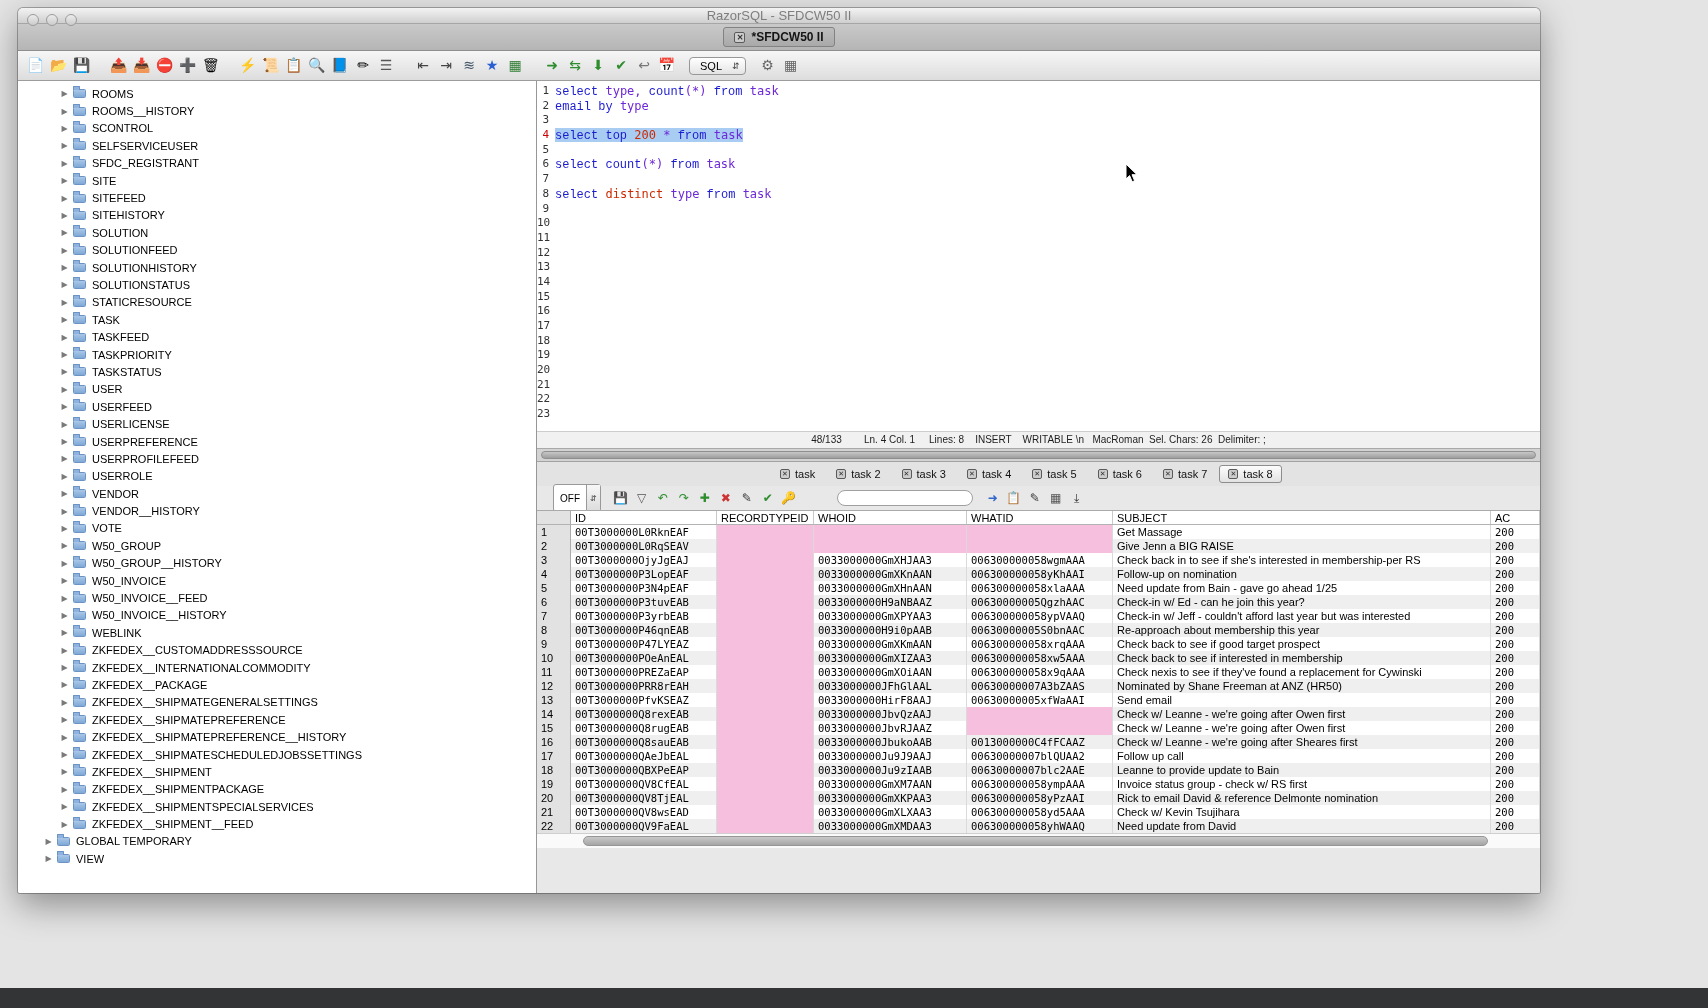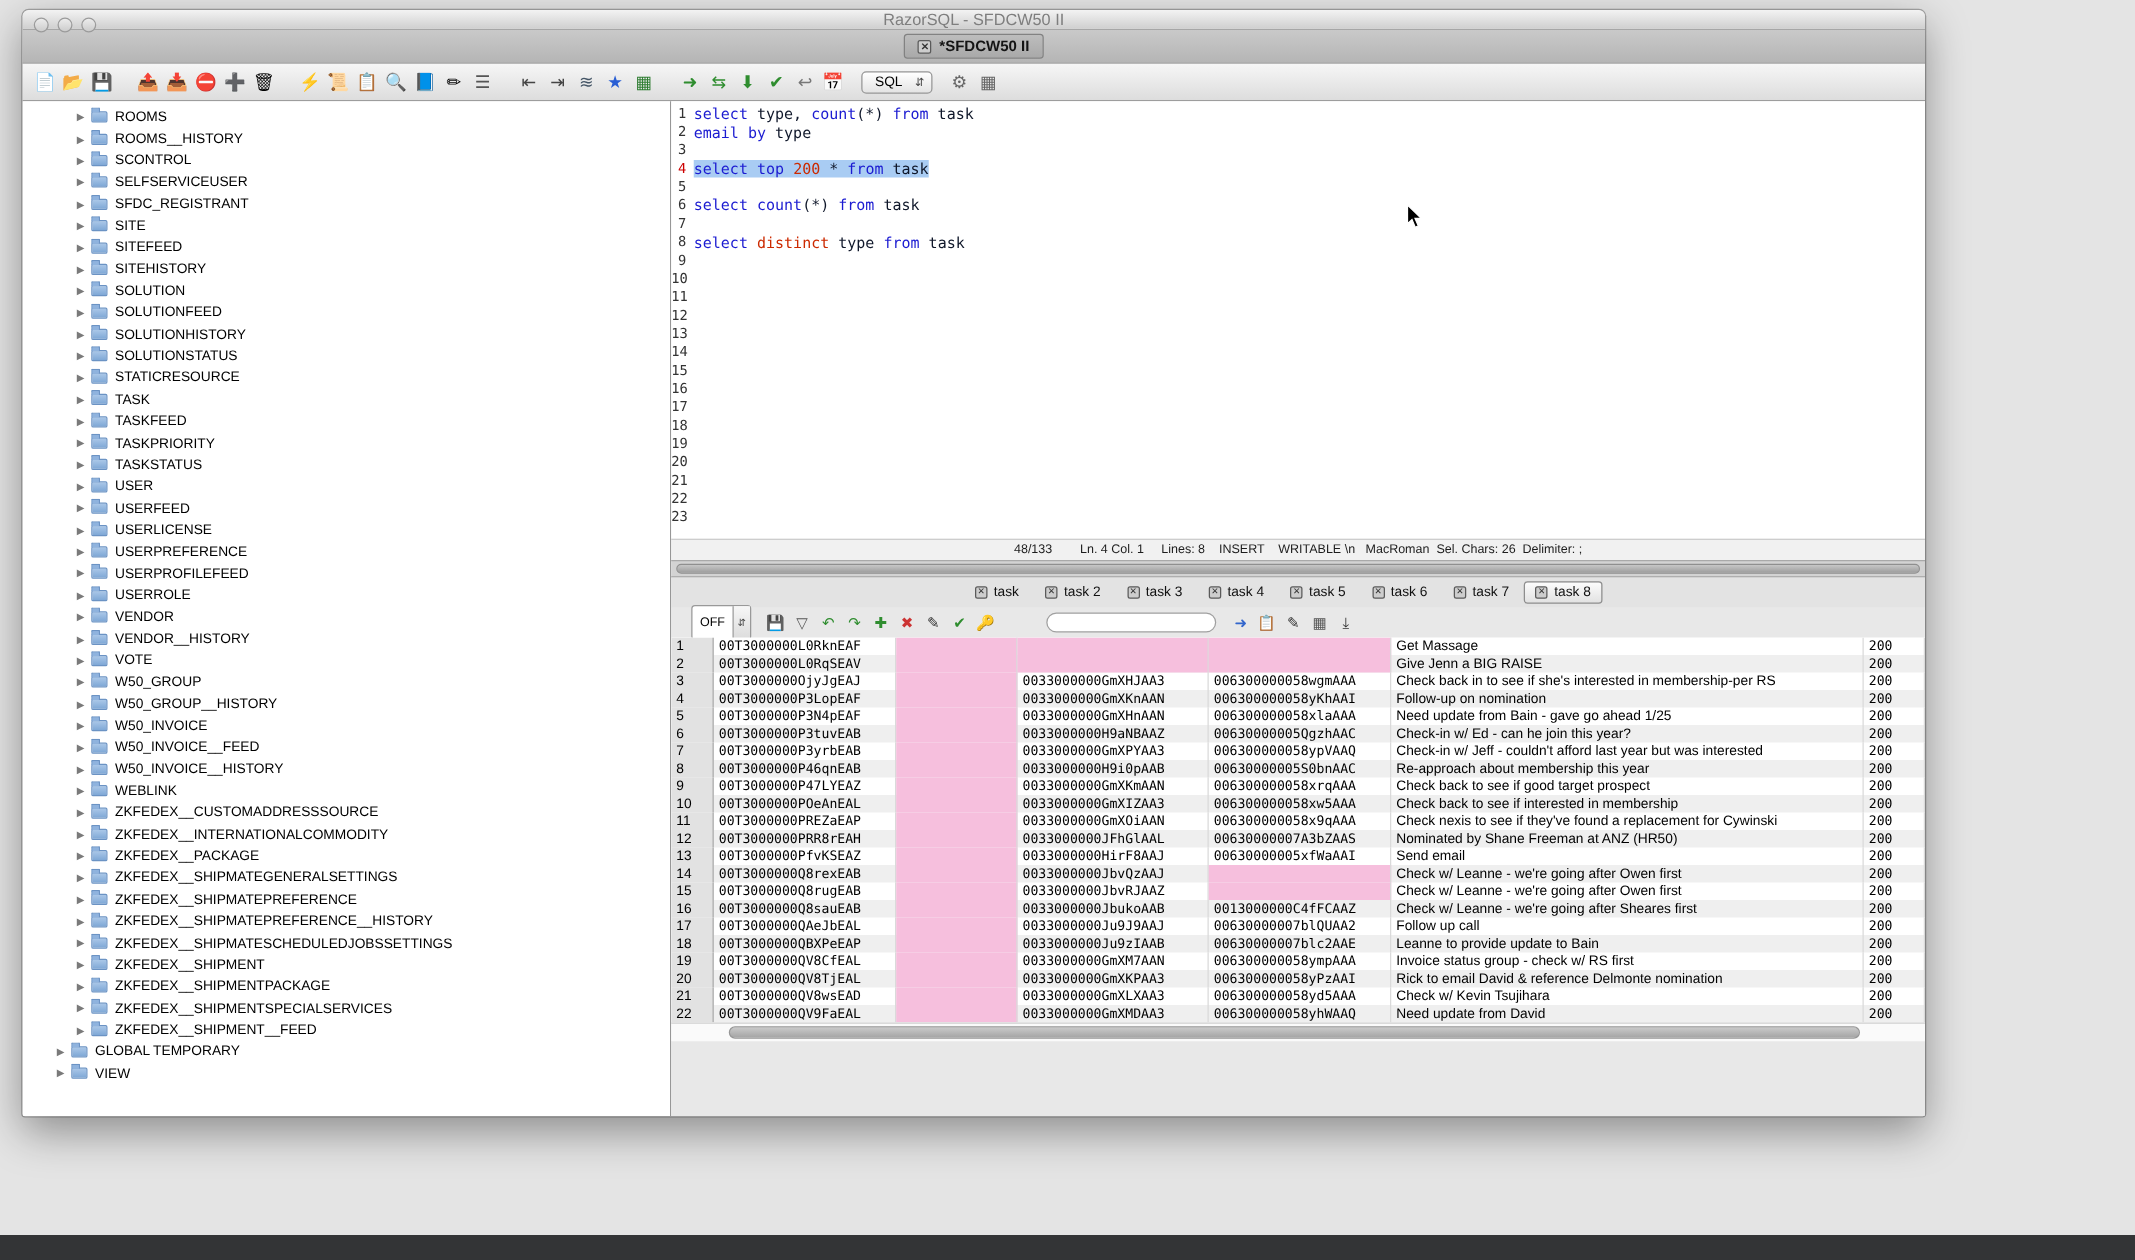--- a/index.html
+++ b/index.html
@@ -55,23 +55,23 @@
 
   
   .right-panel{flex:1;display:flex;flex-direction:column;min-width:0;background:#e8e8e8;}
 
   .editor{height:350px;flex:none;background:#fff;font-family:"DejaVu Sans Mono",monospace;font-size:12px;
     line-height:14.7px;overflow:hidden;padding-top:3px;}
   .eline{display:flex;height:14.7px;white-space:pre;}
   .lnum{width:18px;flex:none;text-align:right;color:#333;font-size:11px;padding-right:6px;}
   .lnum.cur{color:#cc0000;}
   .ecode{white-space:pre;color:#000;}
-  .kw{color:var(--keyword);}
+  .kw{color:var(--keyword);font-family:Liberation Mono, monospace;}
   .red,.num{color:var(--literal);}
-  .pl{color:#0f172a;}
+  .pl{color:#6d28d9;}
   .sel{background:var(--selection);}
 
   .estatus{height:17px;flex:none;background:#f1f1f1;border-top:1px solid #cdcdcd;font-size:10px;color:#1d1d1d;
     text-align:center;line-height:16px;white-space:pre;overflow:hidden;}
 
   .splitter{height:14px;flex:none;background:#d3d3d3;border-top:1px solid #a9a9a9;border-bottom:1px solid #a2a2a2;padding:2px 4px;}
   .splitter .thumb{height:8px;border-radius:5px;background:linear-gradient(#c7c7c7,#9e9e9e);border:1px solid #8f8f8f;}
 
   .rtabs{height:24px;flex:none;display:flex;align-items:center;gap:3px;padding-left:234px;background:#e3e3e3;}
   .rtab{display:flex;align-items:center;gap:5px;font-size:11px;padding:2px 8px;color:#111;border:1px solid transparent;}
@@ -496,20 +496,29 @@
         <input class="search-input" style="">
         <span class="tbgroup">
             <span class="rticon" style="color: rgb(51, 102, 204);">➜</span>
             <span class="rticon">📋</span>
             <span class="rticon" style="color: rgb(51, 51, 51);">✎</span>
             <span class="rticon" style="color: rgb(85, 85, 85);">▦</span>
             <span class="rticon" style="color: rgb(51, 51, 51);">⤓</span>
           </span>
       </div>
 
+      <div class="grid-header">
+          <div class="hcell rownum"></div>
+          <div class="hcell">ID</div>
+          <div class="hcell">RECORDTYPEID</div>
+          <div class="hcell">WHOID</div>
+          <div class="hcell">WHATID</div>
+          <div class="hcell">SUBJECT</div>
+          <div class="hcell">AC</div>
+        </div>
       <div class="grid-body">
           <div class="grow">
             <div class="gcell rownum">1</div>
             <div class="gcell mono">00T3000000L0RknEAF</div>
             <div class="gcell mono pink"></div>
             <div class="gcell mono pink"></div>
             <div class="gcell mono pink"></div>
             <div class="gcell">Get Massage</div>
             <div class="gcell mono">200</div>
           </div>

